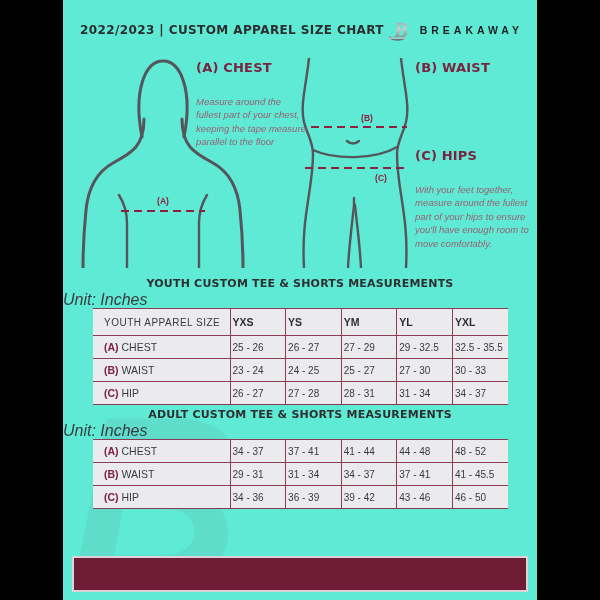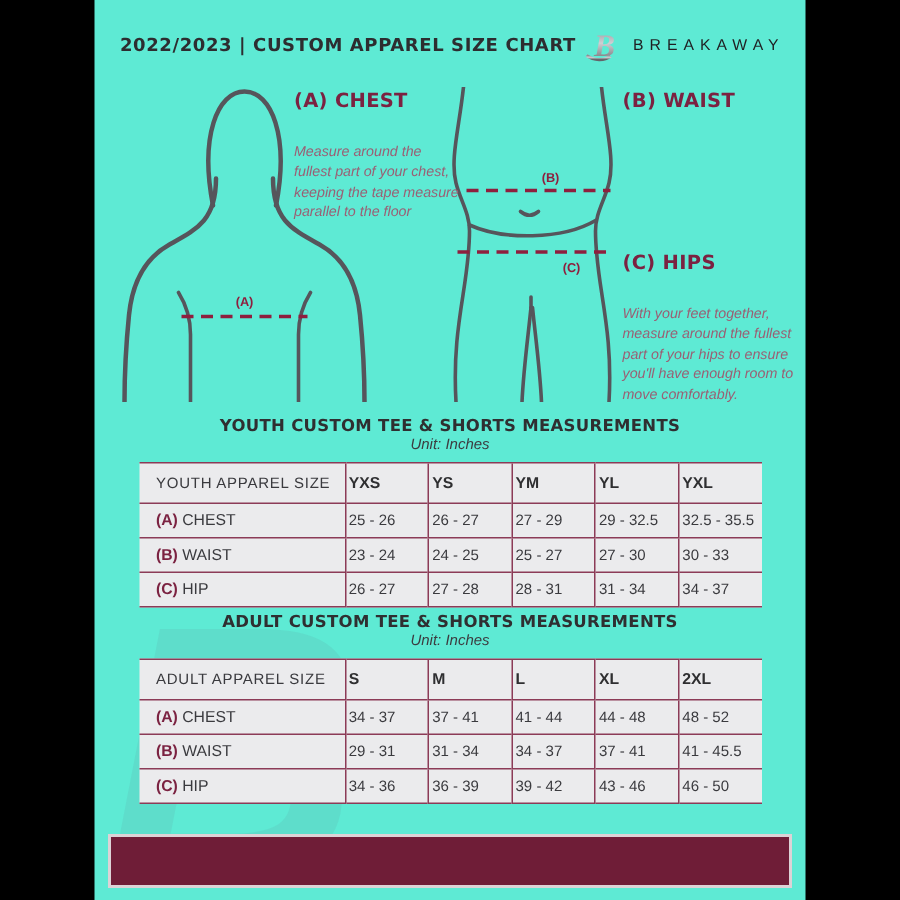--- a/index.html
+++ b/index.html
@@ -15,21 +15,21 @@
   .header{
     position:absolute;top:16px;left:17px;right:14px;height:28px;
     display:flex;justify-content:space-between;align-items:center;
   }
   .doc-title{
     font-family:"DejaVu Sans",sans-serif;font-weight:bold;font-size:12px;
     letter-spacing:.4px;color:#2d2d30;white-space:nowrap;
   }
   .brand{display:flex;align-items:center;gap:7px;}
   .brand-name{
-    font-weight:normal;font-size:10.5px;letter-spacing:4px;color:#1f1f22;white-space:nowrap;
+    font-weight:bold;font-size:10.5px;letter-spacing:4px;color:#1f1f22;white-space:nowrap;
   }
   
   .fig{position:absolute;}
   .fig path{fill:none;stroke:#56555b;stroke-width:3;stroke-linecap:round;}
   .fig path.thin{stroke-width:2.4;}
   .fig path.dash{
     stroke:#8e1f3e;stroke-width:2.2;stroke-dasharray:8 5;stroke-linecap:butt;
   }
   .fig text{
     font-family:"Liberation Sans",sans-serif;font-size:8.5px;font-weight:bold;fill:#8e1f3e;
@@ -44,22 +44,22 @@
     margin-top:20px;font-size:9.5px;font-style:italic;line-height:1.42;
     color:#9a5f74;font-weight:500;
   }
   
   .tbl-title{
     position:absolute;left:0;width:100%;text-align:center;
     font-family:"DejaVu Sans",sans-serif;font-weight:bold;font-size:11px;
     color:#2f2f31;letter-spacing:.2px;
   }
   .tbl-unit{
-    position:absolute;left:0;width:100%;text-align:center;
-    font-size:10px;font-style:italic;color:#3c3c40;
+    position:absolute;left:0;width:100%;text-align:left;
+    font-size:16px;font-style:italic;color:#3c3c40;
   }
   table.sizes{
     position:absolute;left:30px;width:415px;border-collapse:collapse;
     background:#ebebed;table-layout:fixed;
     border-top:1.5px solid #8c3b57;border-bottom:1.5px solid #8c3b57;
   }
   table.sizes td{
     border-top:1px solid #8c3b57;border-left:1px solid #8c3b57;
     text-align:left;font-size:10px;color:#3a3a3e;padding:0 2px;height:22px;
   }
@@ -133,21 +133,21 @@
 
   <div class="mblock" style="left:133px;top:60px;width:112px;">
     <div class="mhead">(A) CHEST</div>
     <div class="mpara">Measure around the fullest part of your chest, keeping the tape measure parallel to the floor</div>
   </div>
 
   <div class="mblock" style="left:352px;top:60px;width:118px;">
     <div class="mhead">(B) WAIST</div>
   </div>
 
-  <div class="mblock" style="left:352px;top:168px;width:118px;">
+  <div class="mblock" style="left:352px;top:148px;width:118px;">
     <div class="mhead">(C) HIPS</div>
     <div class="mpara">With your feet together, measure around the fullest part of your hips to ensure you'll have enough room to move comfortably.</div>
   </div>
 
   <div class="tbl-title" style="top:277px;">YOUTH CUSTOM TEE &amp; SHORTS MEASUREMENTS</div>
   <div class="tbl-unit" style="top:291px;">Unit: Inches</div>
   <table class="sizes" style="top:308px;">
     <colgroup>
         <col style="width:137px">
         <col>
@@ -197,28 +197,20 @@
   <table class="sizes" style="top:439px;">
     <colgroup>
         <col style="width:137px">
         <col>
         <col>
         <col>
         <col>
         <col>
       </colgroup>
     <tbody>
-        <tr class="hdr">
-      <td>ADULT APPAREL SIZE</td>
-      <td>S</td>
-      <td>M</td>
-      <td>L</td>
-      <td>XL</td>
-      <td>2XL</td>
-    </tr>
     <tr>
       <td><span class="pfx">(A)</span> <span>CHEST</span></td>
       <td>34 - 37</td>
       <td>37 - 41</td>
       <td>41 - 44</td>
       <td>44 - 48</td>
       <td>48 - 52</td>
     </tr>
     <tr>
       <td><span class="pfx">(B)</span> <span>WAIST</span></td>

